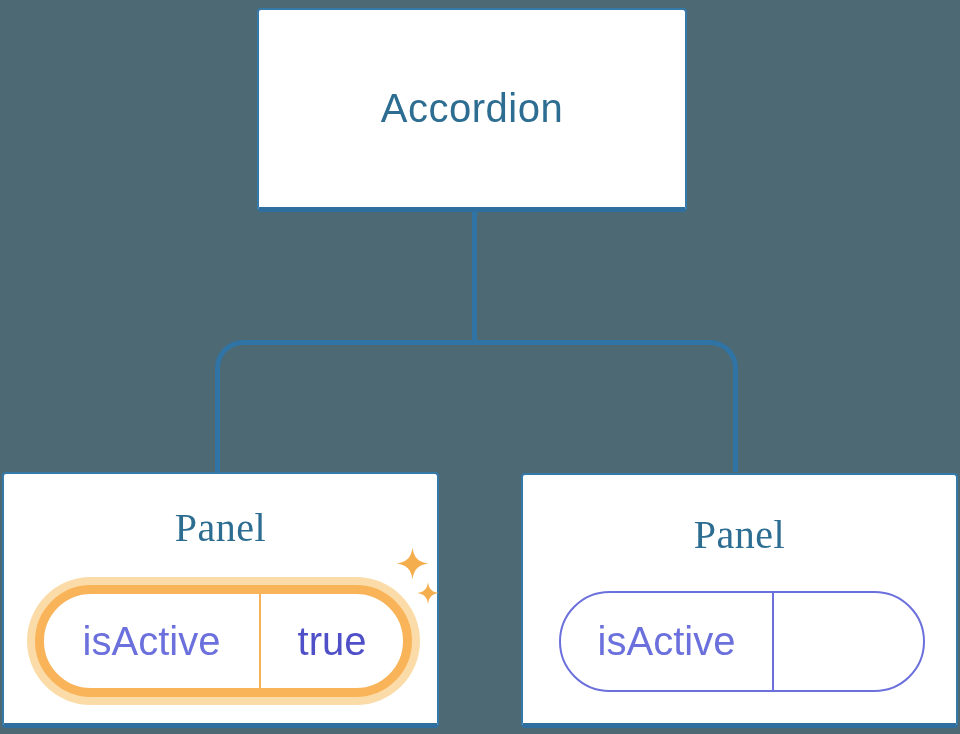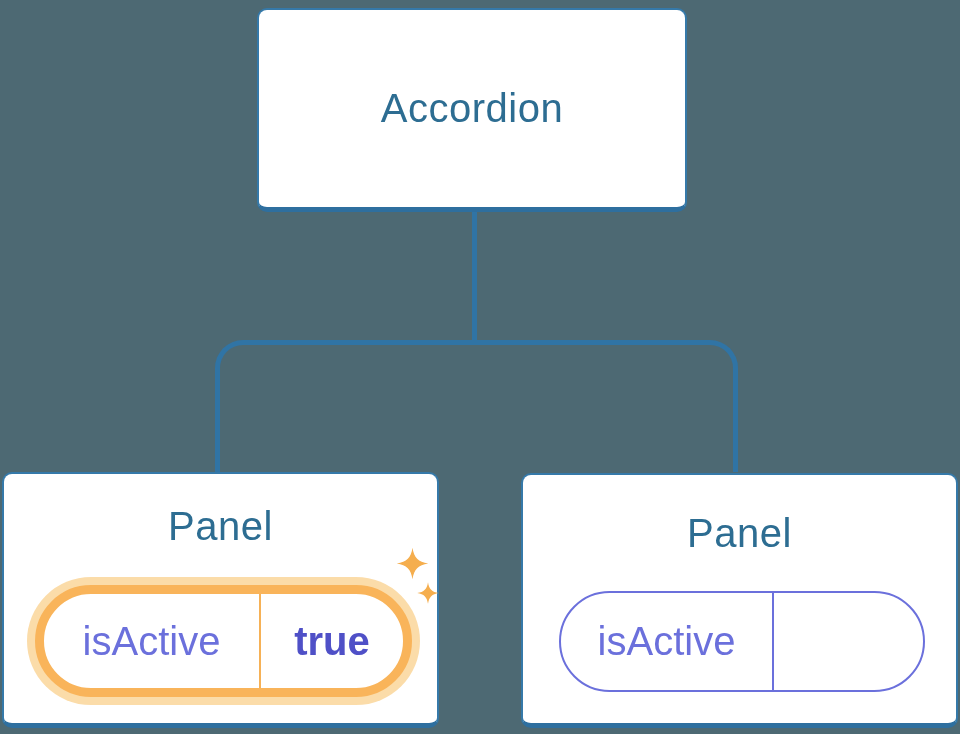--- a/index.html
+++ b/index.html
@@ -10,21 +10,21 @@
     height: 734px;
     background: #4D6973;
     font-family: "Liberation Sans", sans-serif;
     overflow: hidden;
   }
   .node {
     position: absolute;
     background: #FFFFFF;
     border: 2px solid #3579A9;
     border-bottom: 5px solid #2E6F9F;
-    border-radius: 10px;
+    border-radius: 4px;
   }
   .accordion-node {
     left: 257px; top: 8px;
     width: 430px; height: 204px;
     display: flex; align-items: center; justify-content: center;
   }
   .node-label {
     font-size: 40px;
     font-weight: 500;
     color: #2D6D92;
@@ -50,20 +50,21 @@
   .panel-left  { left: 2px;   top: 472px; height: 256px; }
   .panel-right { left: 521px; top: 473px; height: 255px; }
   .panel-title {
     position: absolute;
     left: 0; width: 100%;
     text-align: center;
     font-size: 40px;
     font-weight: 500;
     color: #2D6D92;
     letter-spacing: 0.5px;
+    font-family: Liberation Serif, serif;
   }
   .panel-left  .panel-title { top: 30px; }
   .panel-right .panel-title { top: 36px; }
   .pill {
     position: absolute;
     display: flex;
     align-items: stretch;
     background: #FFFFFF;
     border-radius: 999px;
   }
@@ -77,21 +78,21 @@
     left: 36px; top: 116px;
     width: 366px; height: 101px;
     border: 2px solid #6B70DC;
   }
   .pill-cell {
     display: flex; align-items: center; justify-content: center;
     font-size: 40px;
     color: #6B70DC;
   }
   .pill-active .cell-name  { width: 215px; }
-  .pill-active .cell-value { width: 142px; font-weight: bold; color: #4F50C7; }
+  .pill-active .cell-value { width: 142px; font-weight: normal; color: #4F50C7; }
   .pill-active .pill-divider { width: 2px; background: #F6B156; }
   .pill-inactive .cell-name  { width: 211px; }
   .pill-inactive .cell-value { width: 149px; }
   .pill-inactive .pill-divider { width: 2px; background: #6B70DC; }
   .sparkle { position: absolute; }
   .sparkle svg { display: block; width: 100%; height: 100%; }
   .sparkle path { fill: #F5AE4E; }
   .sparkle-large { left: 391px; top: 72px; width: 35px; height: 35px; }
   .sparkle-small { left: 412px; top: 107px; width: 24px; height: 24px; }
 </style>

